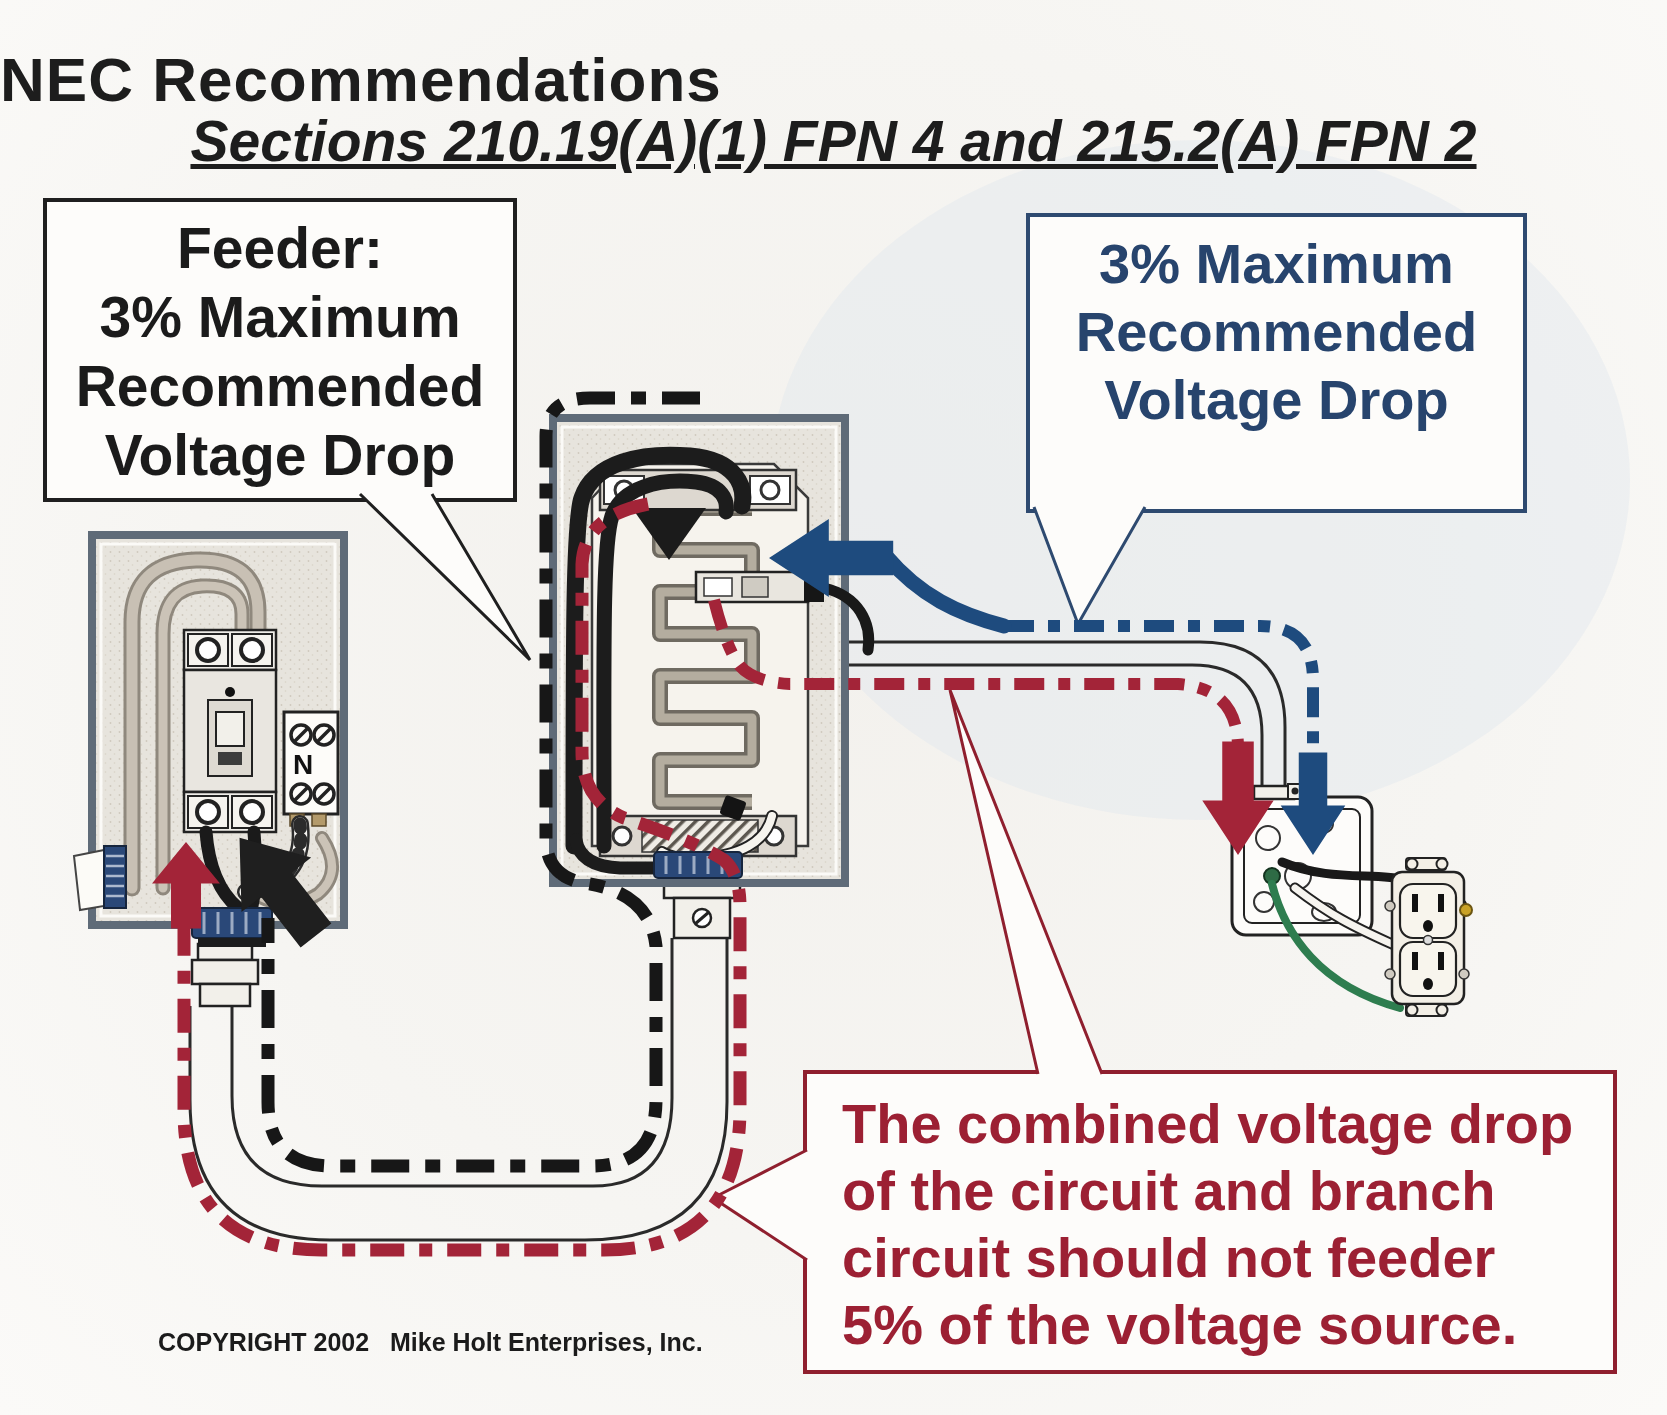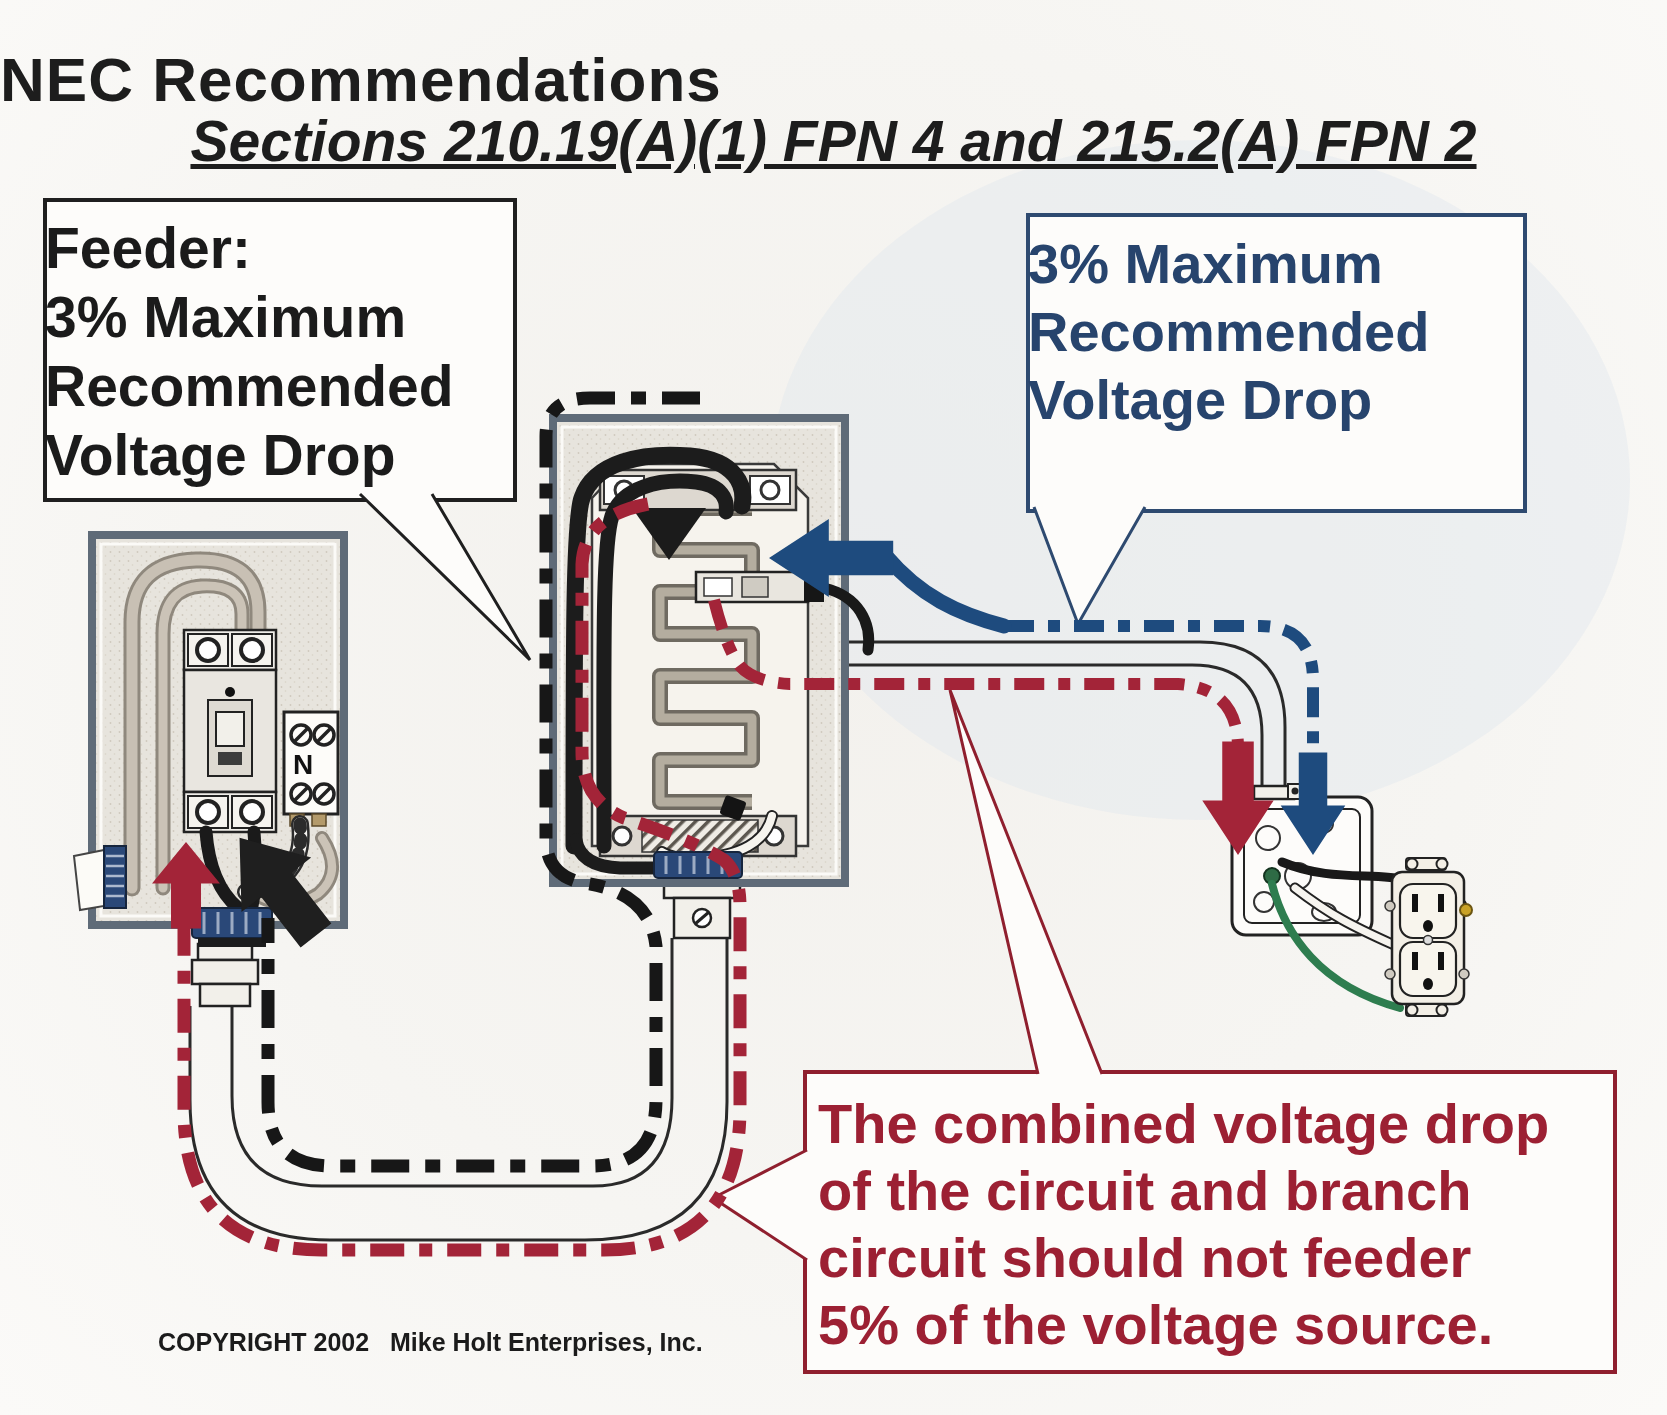--- a/index.html
+++ b/index.html
@@ -5,24 +5,24 @@
   html,body{margin:0;padding:0;background:#ffffff;}
   .page{
     position:relative;width:1667px;height:1415px;overflow:hidden;
     background:radial-gradient(ellipse at 50% 45%, #f3f1ed 0%, #f6f5f2 55%, #fbfaf8 100%);
     font-family:"Liberation Sans", sans-serif;
   }
   svg.art{position:absolute;left:0;top:0;width:1667px;height:1415px;}
   .txt{position:absolute;font-weight:bold;}
   .page-title{left:0;top:44px;width:1667px;text-align:left;font-size:62px;color:#1d1d1d;letter-spacing:1px;}
   .page-subtitle{left:0;top:108px;width:1667px;text-align:center;font-size:57px;font-style:italic;color:#1d1d1d;text-decoration:underline;}
-  .callout-text{text-align:left;}
+  .callout-text{text-align:center;}
   .feeder-text{left:45px;top:214px;width:470px;font-size:57px;line-height:69px;color:#1b1b1b;}
   .branch-text{left:1028px;top:230px;width:497px;font-size:56px;line-height:68px;color:#27446d;}
-  .combined-text{left:818px;top:1090px;width:760px;font-size:56px;line-height:67px;color:#9c2033;text-align:left;}
+  .combined-text{left:842px;top:1090px;width:760px;font-size:56px;line-height:67px;color:#9c2033;text-align:left;}
   .copyright{left:158px;top:1328px;font-size:25px;color:#1b1b1b;white-space:pre;}
   .line{display:block;}
 </style>
 </head>
 <body>
 
 <div class="page">
 
 <svg class="art" viewBox="0 0 1667 1415">
   <defs>

